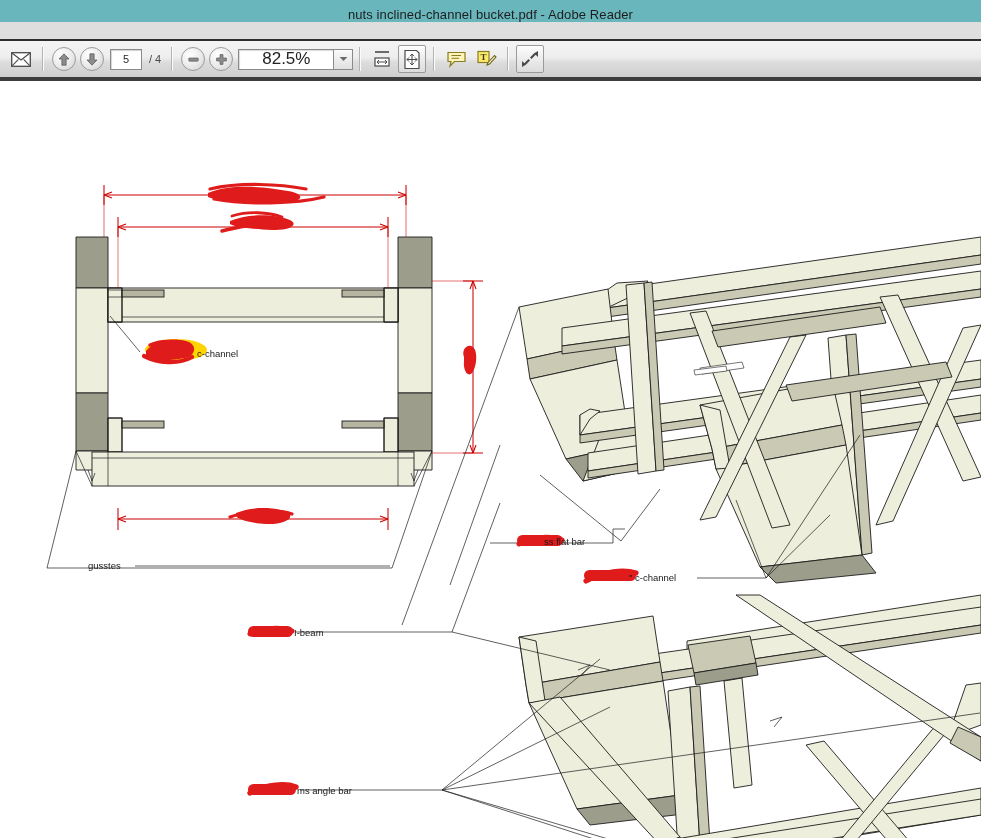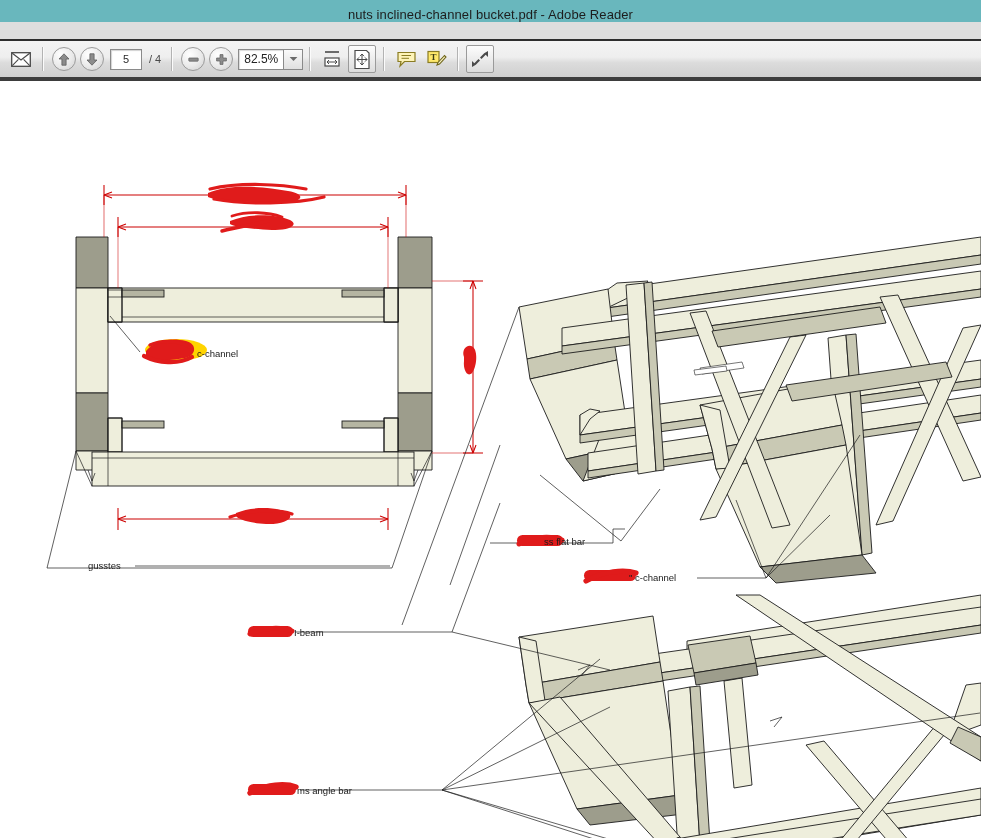--- a/index.html
+++ b/index.html
@@ -90,22 +90,22 @@
     font-size: 11px; color: #4a4a4a;
     margin: 0 4px 0 7px;
     white-space: nowrap;
   }
   .zoomfield {
     height: 21px;
     background: #ffffff;
     border: 1px solid #8a8a8a;
     box-shadow: inset 1px 1px 1px rgba(0,0,0,0.15);
     display: flex; align-items: center; justify-content: center;
-    font-size: 12px; color: #222;
-    padding: 0 5px;
+    font-size: 17px; color: #222;
+    padding: 0 23px;
     box-sizing: border-box;
     margin-left: 3px;
   }
   .zoomdrop {
     width: 19px; height: 21px;
     border: 1px solid #8a8a8a;
     border-left: none;
     background: linear-gradient(to bottom,#fafafa,#e0e0e0);
     display: flex; align-items: center; justify-content: center;
     box-sizing: border-box;

